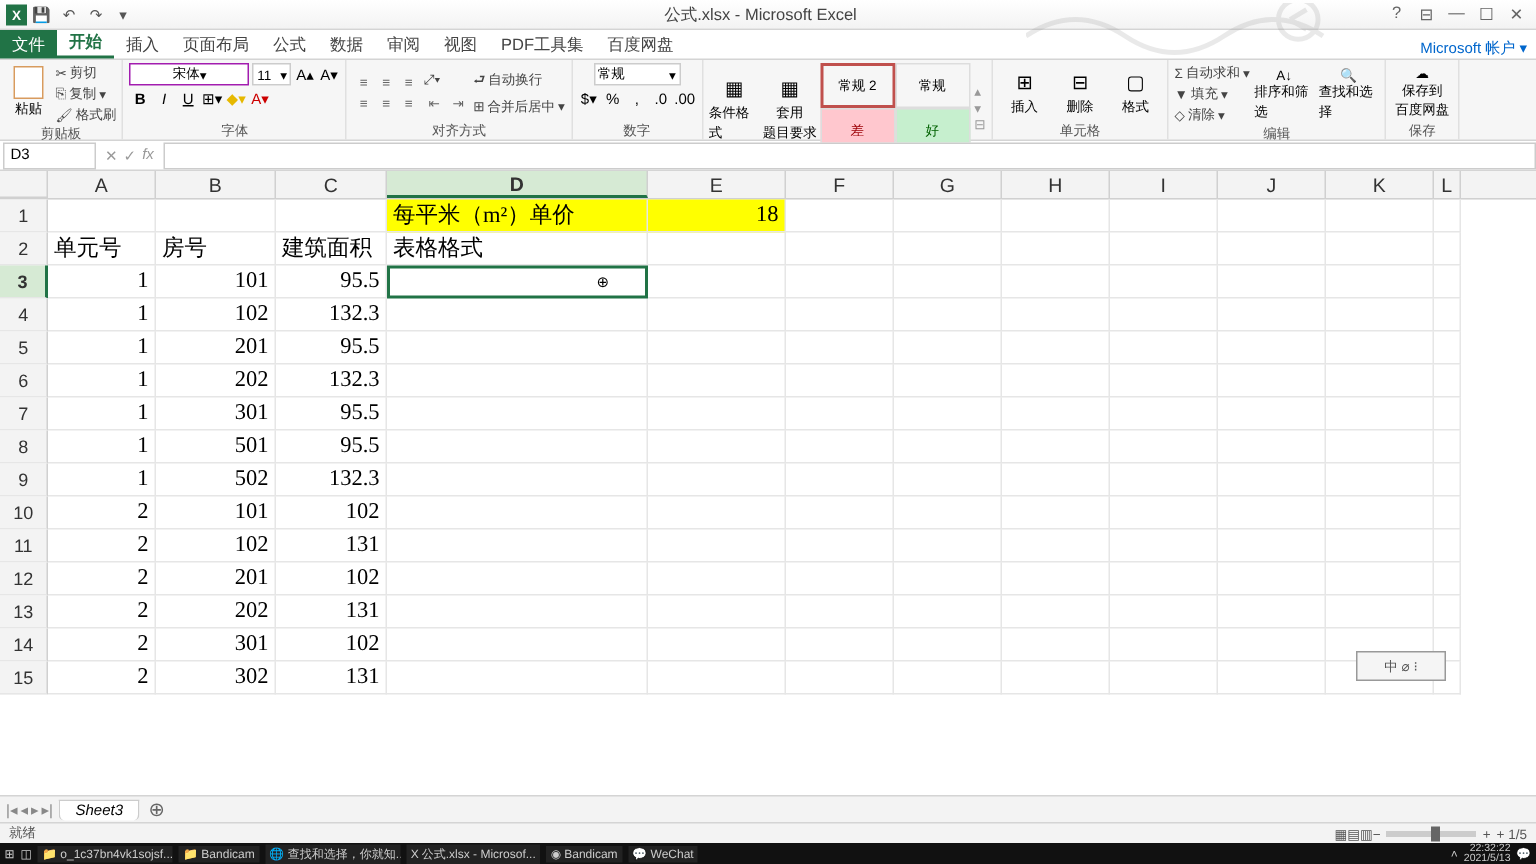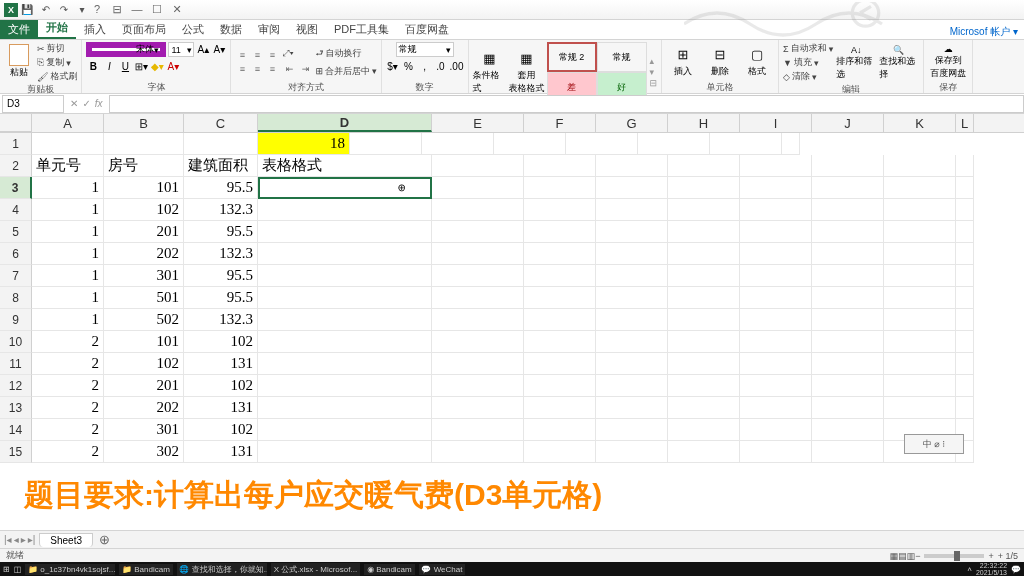--- a/index.html
+++ b/index.html
@@ -27,21 +27,21 @@
 
 .ribbon { height: 54px; background: #f6f6f6; border-bottom: 1px solid #d4d4d4; display: flex; }
 .rgroup { border-right: 1px solid #e0e0e0; display: flex; flex-direction: column; padding: 2px 4px 1px 4px; }
 .rgroup .body { flex: 1; display: flex; align-items: center; gap: 3px; }
 .rgroup .label { font-size: 9px; text-align: center; color: #555; height: 11px; }
 .clip { display:flex; gap:3px; align-items:flex-start;}
 .paste-btn { width:30px; height:38px; display:flex; flex-direction:column; align-items:center; font-size:9px;}
 .paste-btn .ico { width:20px; height:22px; background:#fff; border:1px solid #d89b5e;}
 .mini-col { display:flex; flex-direction:column; gap:1px; font-size:9px; color:#444;}
 .mini-row { display:flex; gap:2px; align-items:center;}
-.font-sel { width:80px; height:15px; border:6px solid #a21caf; background:#fff; font-size:9px; padding:0 2px; display:flex; align-items:center; justify-content:flex-end;}
+.font-sel { width:80px; height:15px; border:1px solid #a21caf; background:#fff; font-size:9px; padding:0 2px; display:flex; align-items:center; justify-content:center;}
 .size-sel { width:26px; height:15px; border:1px solid #ccc; background:#fff; font-size:9px; padding:0 2px; display:flex; align-items:center; justify-content:space-between;}
 .fbtn { width:14px; height:14px; border:1px solid transparent; display:flex; align-items:center; justify-content:center; font-size:10px;}
 .align-grid { display:flex; flex-direction:column; gap:1px;}
 .align-grid .ar { display:flex; gap:1px;}
 .abtn { width:14px; height:13px; display:flex; align-items:center; justify-content:center; font-size:9px; color:#666;}
 .num-sel { width:58px; height:15px; border:1px solid #ccc; background:#fff; font-size:9px; padding:0 2px; display:flex; align-items:center; justify-content:space-between;}
 .style-cell { width:50px; height:30px; border:1px solid #ddd; display:flex; align-items:center; justify-content:center; font-size:9px;}
 .style-cell.sel { border:2px solid #c0504d;}
 .bigbtn { width:34px; display:flex; flex-direction:column; align-items:center; font-size:9px; gap:1px;}
 .bigbtn .ico { width:18px; height:18px; display:flex; align-items:center; justify-content:center; font-size:13px;}
@@ -68,21 +68,21 @@
 .cell.r { justify-content:flex-end;}
 .cell.yellow { background:#ffff00;}
 .cell.activesel { border:2px solid #217346; position:relative;}
 .cursor { position:absolute; font-size:10px; color:#000;}
 
 .overlay-text { position:absolute; bottom:16px; left:24px; font-size:30px; font-weight:bold; color:#ff8800; z-index:5; white-space:nowrap;}
 
 
 .sheettabs { position:absolute; bottom:28px; left:0; right:0; height:18px; background:#f3f3f3; border-top:1px solid #d4d4d4; display:flex; align-items:center; font-size:10px;}
 .sheettabs .nav { padding:0 4px; display:flex; gap:2px; color:#888;}
-.sheettabs .stab { background:#fff; border:1px solid #ccc; border-bottom:none; padding:1px 10px; border-radius:0 0 4px 4px;}
+.sheettabs .stab { background:#fff; border:1px solid #ccc; border-bottom:none; padding:1px 10px; border-radius:0 0 4px 4px;font-style:italic;}
 .sheettabs .plus { padding:0 6px; color:#666; font-size:13px;}
 .sheettabs .fill { flex:1;}
 
 .statusbar { position:absolute; bottom:14px; left:0; right:0; height:14px; background:#f3f3f3; border-top:1px solid #d4d4d4; display:flex; align-items:center; font-size:9px; color:#555; padding:0 6px;}
 .statusbar .fill{flex:1;}
 .statusbar .zoom{display:flex; gap:4px; align-items:center;}
 .zslider { width:60px; height:4px; background:#ccc; position:relative;}
 .zslider .th { width:6px; height:10px; background:#666; position:absolute; left:50%; top:-3px;}
 
 
@@ -105,20 +105,21 @@
 </div>
 
 <div class="titlebar">
   <div class="qat">
     <div class="excel-icon">X</div>
     <div class="qat-btn">💾</div>
     <div class="qat-btn">↶</div>
     <div class="qat-btn">↷</div>
     <div class="qat-btn">▾</div>
   </div>
+  <div class="title">公式.xlsx - Microsoft Excel</div>
   <div class="winbtns">
     <span>?</span>
     <span>⊟</span>
     <span>—</span>
     <span>☐</span>
     <span>✕</span>
   </div>
 </div>
 
 <div class="ribbon-tabs">
@@ -126,21 +127,21 @@
   <div class="tab active">开始</div>
   <div class="tab">插入</div>
   <div class="tab">页面布局</div>
   <div class="tab">公式</div>
   <div class="tab">数据</div>
   <div class="tab">审阅</div>
   <div class="tab">视图</div>
   <div class="tab">PDF工具集</div>
   <div class="tab">百度网盘</div>
   <div class="fill"></div>
-  <div class="acc">Microsof 帐户 ▾</div>
+  <div class="acc">Microsoft 帐户 ▾</div>
 </div>
 
 <div class="ribbon">
   <div class="rgroup">
     <div class="body clip">
       <div class="paste-btn">
           <div class="ico"></div>
           <span>粘贴</span>
         </div>
       <div class="mini-col">
@@ -222,21 +223,21 @@
   </div>
   <div class="rgroup">
     <div class="body">
       <div class="bigbtn">
           <div class="ico">▦</div>
           <span>条件格式</span>
         </div>
       <div class="bigbtn">
           <div class="ico">▦</div>
           <span style="white-space:pre;text-align:center">套用
-表格格式</span>
+题目要求</span>
         </div>
       <div>
         <div style="display:flex;">
           <div class="style-cell sel">常规 2</div>
           <div class="style-cell">常规</div>
         </div>
         <div style="display:flex;">
           <div class="style-cell" style="background:#ffc7ce;color:#9c0006">差</div>
           <div class="style-cell" style="background:#c6efce;color:#006100">好</div>
         </div>
@@ -323,20 +324,21 @@
         <div class="colhdr" style="width: 72px;">K</div>
         <div class="colhdr" style="width: 18px;">L</div>
       </div>
   </div>
   <div class="gridrows" id="gridrows">
       <div class="grow">
         <div class="rowhdr">1</div>
         <div class="cell" style="width: 72px;"></div>
         <div class="cell" style="width: 80px;"></div>
         <div class="cell" style="width: 74px;"></div>
+        <div class="cell yellow" style="width: 174px;">每平米（m²）单价</div>
         <div class="cell yellow r" style="width: 92px;">18</div>
         <div class="cell" style="width: 72px;"></div>
         <div class="cell" style="width: 72px;"></div>
         <div class="cell" style="width: 72px;"></div>
         <div class="cell" style="width: 72px;"></div>
         <div class="cell" style="width: 72px;"></div>
         <div class="cell" style="width: 72px;"></div>
         <div class="cell" style="width: 18px;"></div>
       </div>
       <div class="grow">
@@ -545,21 +547,20 @@
         <div class="cell" style="width: 92px;"></div>
         <div class="cell" style="width: 72px;"></div>
         <div class="cell" style="width: 72px;"></div>
         <div class="cell" style="width: 72px;"></div>
         <div class="cell" style="width: 72px;"></div>
         <div class="cell" style="width: 72px;"></div>
         <div class="cell" style="width: 72px;"></div>
         <div class="cell" style="width: 18px;"></div>
       </div>
     </div>
-  <div class="overlay-text">题目要求:计算出每户应交暖气费(D3单元格)</div>
 </div>
 
 <div class="ime-toolbar">中 ⌀ ⁝</div>
 
 <div class="sheettabs">
   <div class="nav">
       <span>|◂</span>
       <span>◂</span>
       <span>▸</span>
       <span>▸|</span>

